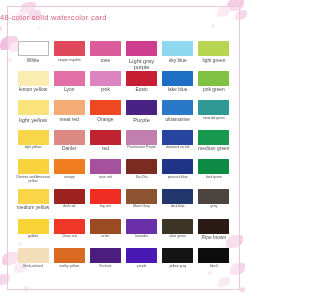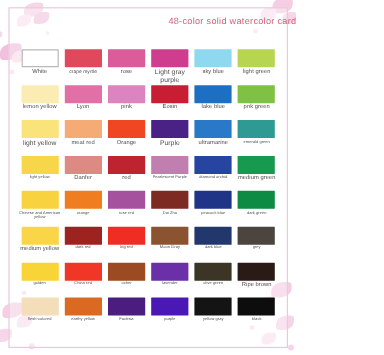--- a/index.html
+++ b/index.html
@@ -45,21 +45,21 @@
     height: 284px;
     border: 1px solid #e9c9dc;
     box-sizing: border-box;
     background: rgba(255,255,255,0.35);
   }
   #title {
     position: absolute;
     top: 13px;
     left: 0;
     width: 247px;
-    text-align: right;
+    text-align: left;
     font-size: 7.6px;
     letter-spacing: 0.25px;
     color: #d4607c;
     font-family: "Liberation Sans", sans-serif;
   }
   #grid {
     position: absolute;
     left: 16px;
     top: 41px;
     width: 215px;

